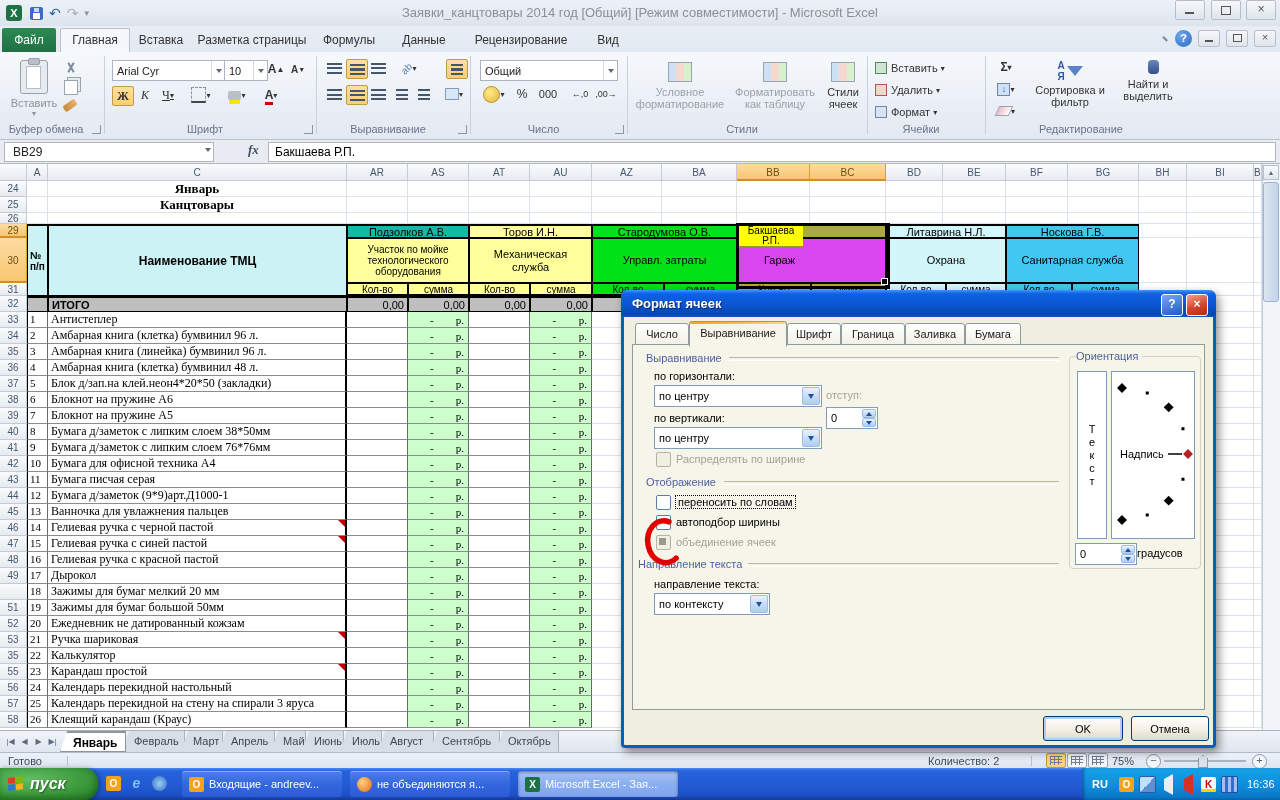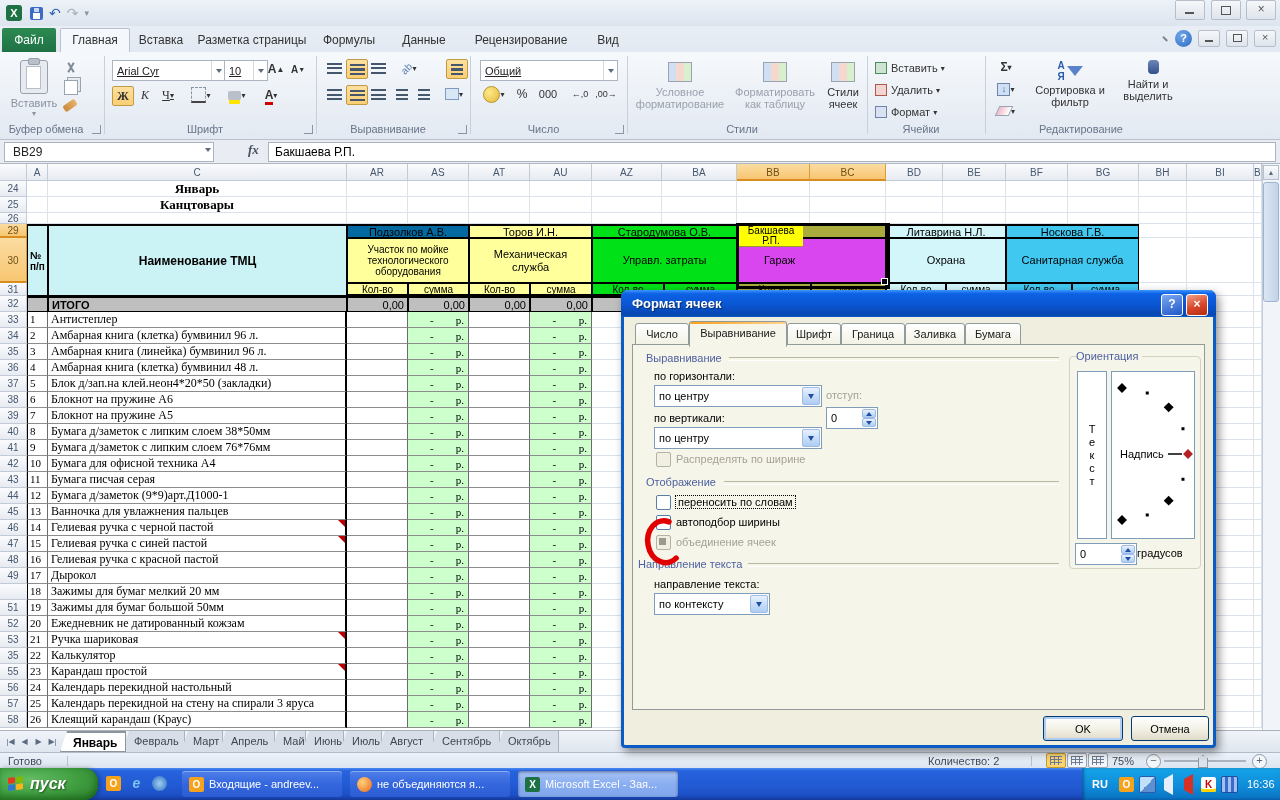--- a/index.html
+++ b/index.html
@@ -40,21 +40,21 @@
   .winbtn.small .x{top:0;font-size:11px;}
   
   #ribbon{position:absolute;left:0;top:52px;width:1280px;height:87px;
     background:linear-gradient(180deg,#F6F9FC,#EAEFF6 60%,#E3E9F2);border-bottom:1px solid #B9C1CC;}
   .rgroup{position:absolute;top:0;height:86px;}
   .rgsep{position:absolute;top:4px;width:1px;height:78px;background:#C9D0D9;}
   .rglabel{position:absolute;bottom:3px;left:0;right:12px;text-align:center;font-size:11px;color:#68758A;}
   .launcher{position:absolute;bottom:4px;right:3px;width:8px;height:8px;border-right:1px solid #8B95A3;border-bottom:1px solid #8B95A3;}
   .bigbtn{position:absolute;display:flex;flex-direction:column;align-items:center;font-size:11px;color:#333;text-align:center;}
   .combo{position:absolute;background:#fff;border:1px solid #ABB4C0;font-size:11px;color:#222;
-    display:flex;align-items:center;padding-left:4px;text-decoration:underline;}
+    display:flex;align-items:center;padding-left:4px;}
   .combo .arr{margin-left:auto;width:13px;height:100%;display:flex;align-items:center;justify-content:center;border-left:1px solid #D4D9E0;}
   .tri-d{width:0;height:0;border-left:3.5px solid transparent;border-right:3.5px solid transparent;border-top:4px solid #5B6B80;}
   .sbtn{position:absolute;height:18px;display:flex;align-items:center;justify-content:center;font-size:12px;color:#333;border-radius:2px;}
   .sbtn.on{background:linear-gradient(180deg,#FDE0A0,#FBCE73);border:1px solid #C09B45;}
   .lns{display:inline-block;width:15px;height:11px;background:repeating-linear-gradient(180deg,#44576D 0 2px,transparent 2px 4.5px);}
   .lns.sh{width:12px;}
   .clipboard{width:26px;height:32px;background:#E7EAEF;border:1px solid #98A0AC;border-radius:3px;position:relative;}
   .clipboard:before{content:"";position:absolute;left:7px;top:-3px;width:10px;height:5px;background:#B9C0CA;border:1px solid #98A0AC;border-radius:2px;}
   .clipboard:after{content:"";position:absolute;left:5px;top:5px;width:13px;height:21px;background:#fff;border:1px solid #B8BEC8;}
   .coin{width:15px;height:15px;border-radius:50%;background:radial-gradient(circle at 35% 35%,#FFE98A,#E2B93B);border:1px solid #B8922B;position:relative;}
@@ -168,20 +168,21 @@
 <div id="screen">
 
   <div id="titlebar">
     <div class="appicon">X</div>
     <div class="qat" style="left:30px;">
       <span class="floppy"></span>
       <span class="u-arrow">↶</span>
       <span class="r-arrow">↷</span>
       <span style="color:#8A93A0;font-size:9px;">▾</span>
     </div>
+    <div id="title-text">Заявки_канцтовары 2014 год  [Общий]  [Режим совместимости]  -  Microsoft Excel</div>
     <div class="abs" style="right:4px;top:0;">
       <span class="winbtn"><i class="min"></i></span>
       <span class="winbtn"><i class="rest"></i></span>
       <span class="winbtn"><i class="x">×</i></span>
     </div>
   </div>
 
   <div id="tabrow">
     <div id="tabrow-right">
       <span class="chev"></span>
@@ -1008,21 +1009,21 @@
       <div class="bc" style="position: absolute; left: 1006px; top: 548px; width: 61px; height: 15px;"></div>
       <div class="bc" style="position: absolute; left: 1068px; top: 548px; width: 70px; height: 15px;"></div>
       <div class="bc" style="position: absolute; left: 1139px; top: 548px; width: 47px; height: 15px;"></div>
       <div class="bc" style="position: absolute; left: 1187px; top: 548px; width: 66px; height: 15px;"></div>
       <div class="bc" style="position: absolute; left: 1254px; top: 548px; width: 7px; height: 15px;"></div>
       <div class="serif" style="position: absolute; left: 48px; top: 17px; width: 298px; height: 15px; text-align: center; font-weight: bold; font-size: 13px; line-height: 15px;">Январь</div>
       <div class="serif" style="position: absolute; left: 48px; top: 33px; width: 298px; height: 15px; text-align: center; font-weight: bold; font-size: 13px; line-height: 15px;">Канцтовары</div>
       <div style="position: absolute; left: 27px; top: 60px; width: 21px; height: 72px; background: rgb(203, 243, 246); border-width: 2px 1px 1px; border-style: solid; border-color: rgb(0, 0, 0); border-image: initial; box-sizing: border-box; font-size: 10px; font-weight: bold; display: flex; align-items: center; padding-left: 2px; line-height: 11px; white-space: pre-line;">№
 п/п</div>
       <div style="position: absolute; left: 48px; top: 60px; width: 299px; height: 72px; background: rgb(203, 243, 246); border-width: 2px 1px 1px; border-style: solid; border-color: rgb(0, 0, 0); border-image: initial; box-sizing: border-box; font-size: 12px; font-weight: bold; display: flex; align-items: center; justify-content: center;">Наименование ТМЦ</div>
-      <div style="position: absolute; left: 347px; top: 60px; width: 122px; height: 14px; background: #0369a1; border-width: 2px 1px 1px; border-style: solid; border-color: rgb(0, 0, 0); border-image: initial; box-sizing: border-box; font-size: 11px; display: flex; align-items: center; justify-content: center; overflow: hidden;">Подзолков А.В.</div>
+      <div style="position: absolute; left: 347px; top: 60px; width: 122px; height: 14px; background: #14b8a6; border-width: 2px 1px 1px; border-style: solid; border-color: rgb(0, 0, 0); border-image: initial; box-sizing: border-box; font-size: 11px; display: flex; align-items: center; justify-content: center; overflow: hidden;">Подзолков А.В.</div>
       <div style="position: absolute; left: 347px; top: 74px; width: 122px; height: 45px; background: rgb(255, 255, 156); border: 1px solid rgb(0, 0, 0); box-sizing: border-box; font-size: 10px; line-height: 11px; display: flex; align-items: center; justify-content: center; text-align: center; padding: 0px 4px; overflow: hidden;">Участок по мойке технологического оборудования</div>
       <div style="position: absolute; left: 347px; top: 119px; width: 61px; height: 13px; background: rgb(255, 255, 156); border-width: 1px 1px 2px; border-style: solid; border-color: rgb(0, 0, 0); border-image: initial; box-sizing: border-box; font-size: 10px; display: flex; align-items: center; justify-content: center;">Кол-во</div>
       <div style="position: absolute; left: 408px; top: 119px; width: 61px; height: 13px; background: rgb(255, 255, 156); border-width: 1px 1px 2px; border-style: solid; border-color: rgb(0, 0, 0); border-image: initial; box-sizing: border-box; font-size: 10px; display: flex; align-items: center; justify-content: center;">сумма</div>
       <div style="position: absolute; left: 469px; top: 60px; width: 123px; height: 14px; background: rgb(255, 255, 156); border-width: 2px 1px 1px; border-style: solid; border-color: rgb(0, 0, 0); border-image: initial; box-sizing: border-box; font-size: 11px; display: flex; align-items: center; justify-content: center; overflow: hidden;">Торов И.Н.</div>
       <div style="position: absolute; left: 469px; top: 74px; width: 123px; height: 45px; background: rgb(255, 255, 156); border: 1px solid rgb(0, 0, 0); box-sizing: border-box; font-size: 11px; line-height: 13px; display: flex; align-items: center; justify-content: center; text-align: center; padding: 0px 4px; overflow: hidden;">Механическая служба</div>
       <div style="position: absolute; left: 469px; top: 119px; width: 61px; height: 13px; background: rgb(255, 255, 156); border-width: 1px 1px 2px; border-style: solid; border-color: rgb(0, 0, 0); border-image: initial; box-sizing: border-box; font-size: 10px; display: flex; align-items: center; justify-content: center;">Кол-во</div>
       <div style="position: absolute; left: 530px; top: 119px; width: 62px; height: 13px; background: rgb(255, 255, 156); border-width: 1px 1px 2px; border-style: solid; border-color: rgb(0, 0, 0); border-image: initial; box-sizing: border-box; font-size: 10px; display: flex; align-items: center; justify-content: center;">сумма</div>
       <div style="position: absolute; left: 592px; top: 60px; width: 145px; height: 14px; background: rgb(0, 225, 23); border-width: 2px 1px 1px; border-style: solid; border-color: rgb(0, 0, 0); border-image: initial; box-sizing: border-box; font-size: 11px; display: flex; align-items: center; justify-content: center; overflow: hidden;">Стародумова О.В.</div>
       <div style="position: absolute; left: 592px; top: 74px; width: 145px; height: 45px; background: rgb(0, 225, 23); border: 1px solid rgb(0, 0, 0); box-sizing: border-box; font-size: 11px; line-height: 13px; display: flex; align-items: center; justify-content: center; text-align: center; padding: 0px 4px; overflow: hidden;">Управл. затраты</div>
       <div style="position: absolute; left: 592px; top: 119px; width: 72px; height: 13px; background: rgb(0, 225, 23); border-width: 1px 1px 2px; border-style: solid; border-color: rgb(0, 0, 0); border-image: initial; box-sizing: border-box; font-size: 10px; display: flex; align-items: center; justify-content: center;">Кол-во</div>

